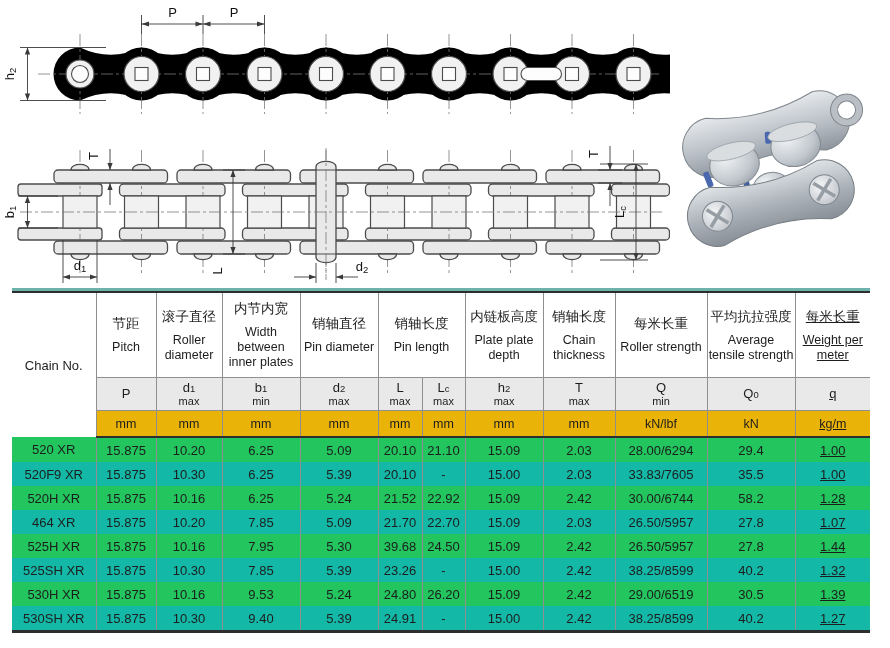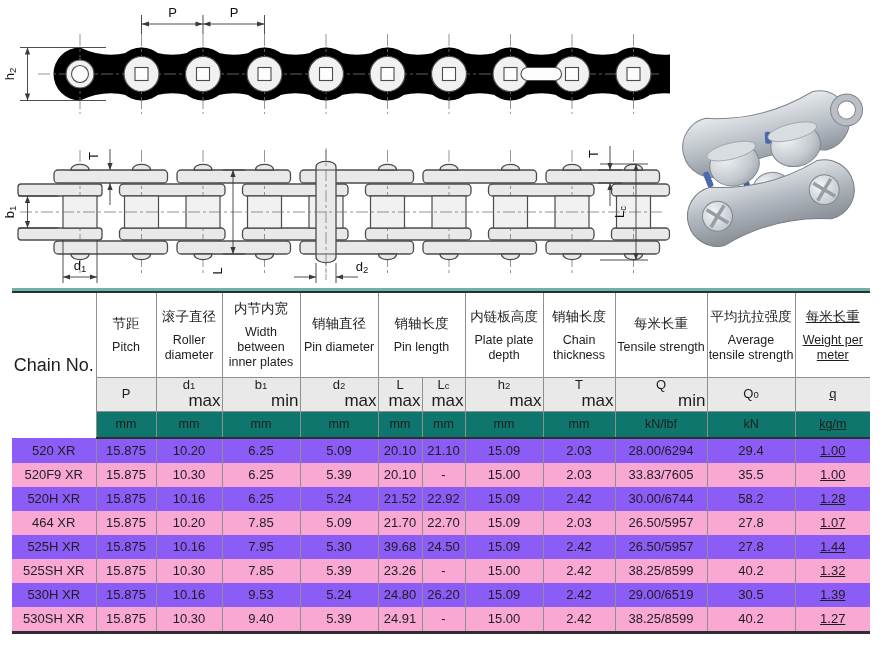--- a/index.html
+++ b/index.html
@@ -14,31 +14,31 @@
   .arr{fill:#3a3a3a;stroke:none;}
   .dtxt{font-family:"Liberation Sans",sans-serif;font-size:13px;fill:#111;}
   .dsub{font-size:9.5px;}
   
   .tablewrap{position:absolute;left:12px;top:288px;width:858px;border-top:3px solid #6db3ac;}
   table{border-collapse:collapse;table-layout:fixed;width:858px;
         border-top:2px solid #2e2e2e;border-bottom:3px solid #2e2e2e;}
   th,td{border-right:1px solid #8f8f8f;text-align:center;vertical-align:middle;
         padding:0 1px;font-weight:400;overflow:hidden;}
   th:last-child,td:last-child{border-right:none;text-decoration:underline;}
-  .cno{font-size:18px;}
+  .cno{font-size:13px;}
   .gname{height:84px;border-bottom:1px solid #8f8f8f;}
   .gname .cn{font-size:13.5px;margin-bottom:7px;}
   .gname .en{font-size:12.5px;line-height:1.18;}
   .symc{background:#e9e9e9;height:32px;border-bottom:1px solid #8f8f8f;font-size:13px;line-height:1.1;}
   .symc .sb{font-size:9.5px;}
-  .symc .qual{font-size:17px;text-align:right;}
-  .unit{height:25px;border-bottom:2px solid #2e2e2e;font-size:12.5px;background:#0f766e;}
+  .symc .qual{font-size:11px;}
+  .unit{height:25px;border-bottom:2px solid #2e2e2e;font-size:12.5px;background:#eab308;}
   tbody td{height:24px;font-size:13px;}
-  tr.rb{background:#8b5cf6;}
-  tr.rw{background:#f9a8d4;}
+  tr.rb{background:#22c55e;}
+  tr.rw{background:#14b8a6;}
 </style>
 </head>
 <body>
 
 <div class="page">
 
   <svg style="position:absolute;left:0;top:2px;" width="670" height="148" viewBox="0 0 670 148">
     <defs>
       <path id="lk" d="M0,-26.5 A26.5,26.5 0 0 0 0,26.5 Q30.75,12 61.5,26.5 A26.5,26.5 0 0 0 61.5,-26.5 Q30.75,-12 0,-26.5 Z"></path>
       <g id="sj">
@@ -342,21 +342,21 @@
             <th colspan="1" class="gname">
               <div class="cn">内链板高度</div>
               <div class="en">Plate plate depth</div>
             </th>
             <th colspan="1" class="gname">
               <div class="cn">销轴长度</div>
               <div class="en">Chain thickness</div>
             </th>
             <th colspan="1" class="gname">
               <div class="cn">每米长重</div>
-              <div class="en">Tensile strength</div>
+              <div class="en">Roller strength</div>
             </th>
             <th colspan="1" class="gname">
               <div class="cn">平均抗拉强度</div>
               <div class="en">Average tensile strength</div>
             </th>
             <th colspan="1" class="gname">
               <div class="cn">每米长重</div>
               <div class="en">Weight per meter</div>
             </th>
           </tr>

